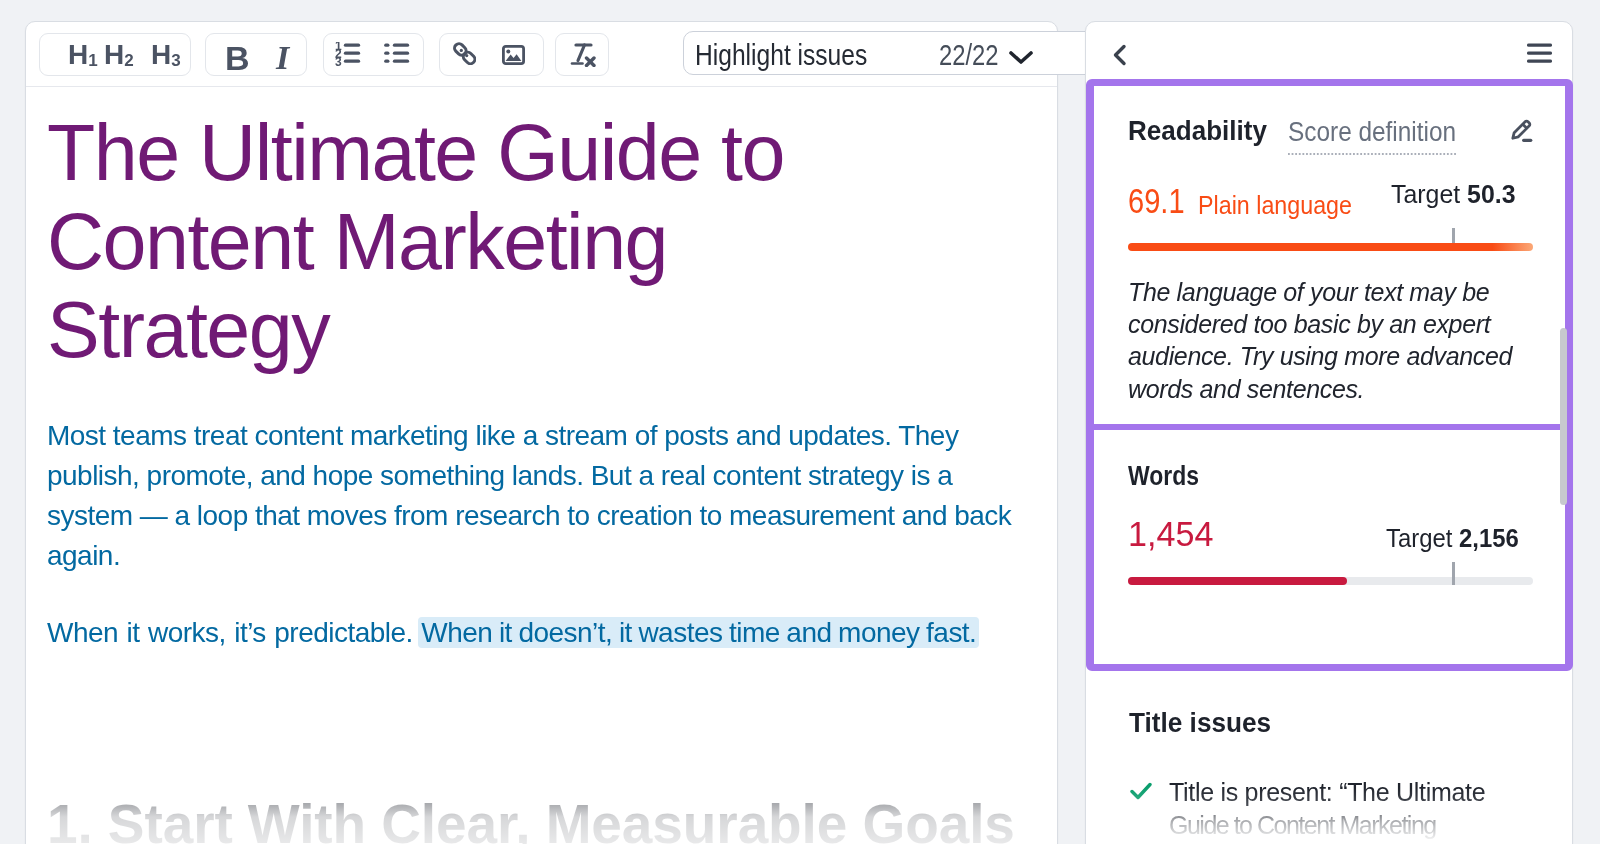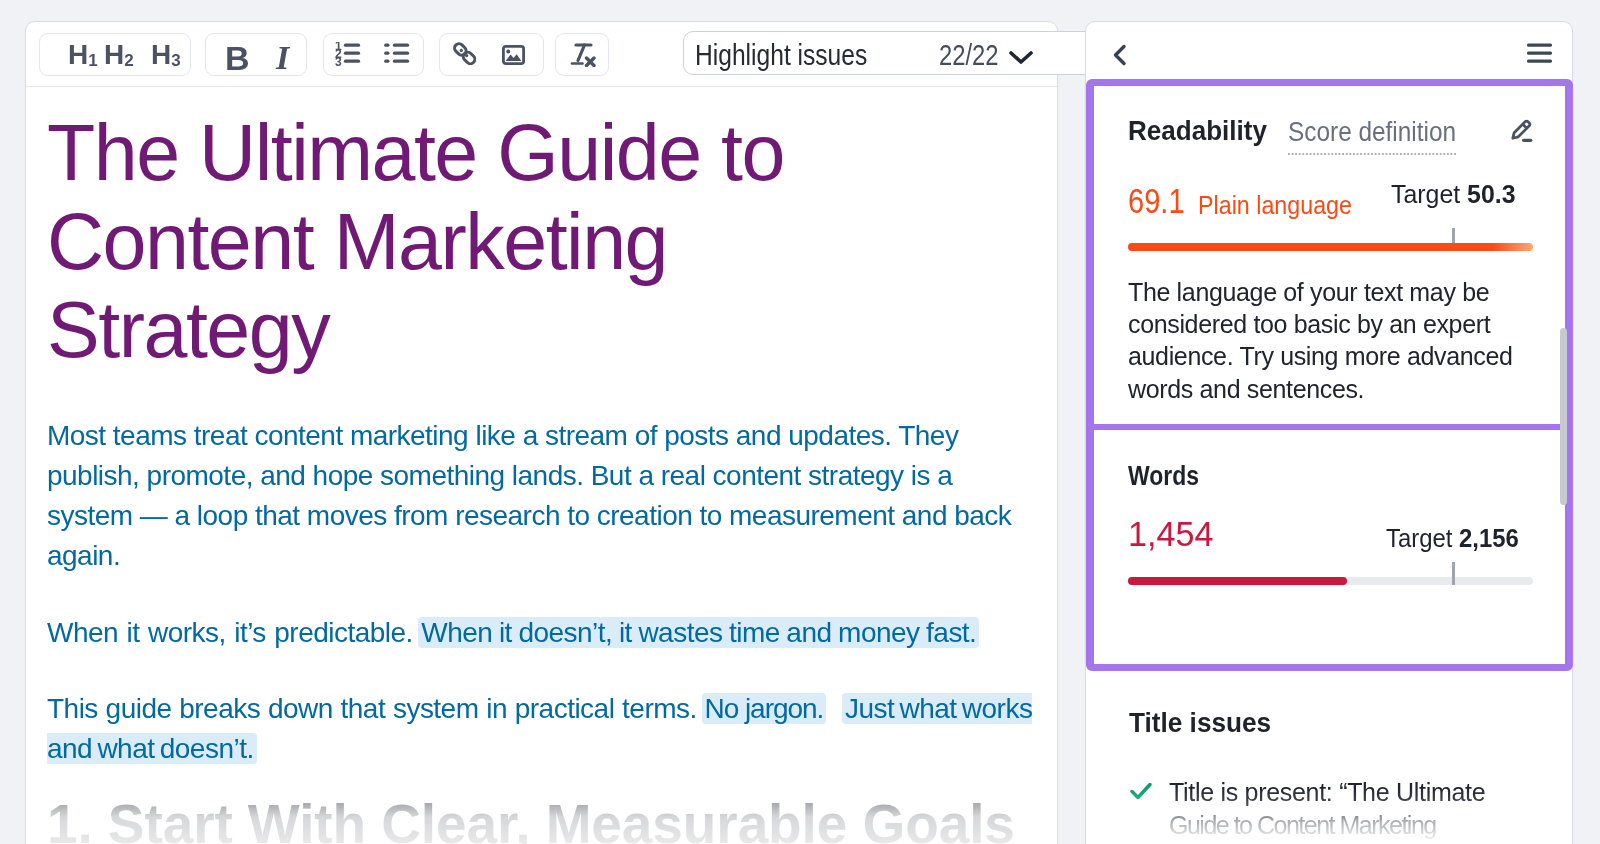--- a/index.html
+++ b/index.html
@@ -102,21 +102,20 @@
       <span class="abs" style="left:255px; top:7px; font-size:29px; color:#454d59; transform:scaleX(.82); transform-origin:left top; display:inline-block; white-space:nowrap;">22/22</span>
       <svg class="abs" style="left:324px; top:18px;" width="26" height="15" viewBox="0 0 26 15">
         <polyline points="3,3 13,12 23,3" fill="none" stroke="#20252e" stroke-width="3.6" stroke-linecap="round" stroke-linejoin="round"></polyline>
       </svg>
     </div>
   </div>
   <div id="content">
     <h1 class="doc">The Ultimate Guide to<br>Content Marketing<br>Strategy</h1>
     <p class="doc" style="top:328px;">Most teams treat content marketing like a stream of posts and updates. They<br>publish, promote, and hope something lands. But a real content strategy is a<br>system — a loop that moves from research to creation to measurement and back<br>again.</p>
     <p class="doc" style="top:525px;"><span style="word-spacing:1.2px">When it works, it’s predictable. </span><span class="hl" style="word-spacing:-0.7px;">When it doesn’t, it wastes time and money fast.</span></p>
-    <p class="doc" style="top:601px;"><span style="word-spacing:0.5px">This guide breaks down that system in practical terms. </span><span class="hl" style="letter-spacing:-1.05px;">No jargon.</span><span style="letter-spacing:14px;"> </span><span class="hl" style="word-spacing:-2px;">Just what works<br>and what doesn’t.</span></p>
     <h2 class="doc" style="top:707px;">1. Start With Clear, Measurable Goals</h2>
     <div id="fade1"></div>
   </div>
 </div>
 
 <div class="card" id="sidebar">
   <svg class="abs" style="left:26px; top:22px;" width="15" height="22" viewBox="0 0 15 22">
     <polyline points="12,2.5 3.5,11 12,19.5" fill="none" stroke="#3a414d" stroke-width="3.4" stroke-linecap="round" stroke-linejoin="round"></polyline>
   </svg>
   <svg class="abs" style="left:441px; top:21px;" width="25" height="21" viewBox="0 0 25 21">
@@ -136,21 +135,21 @@
       <line x1="10.4" y1="7.6" x2="15.6" y2="7.6"></line>
     </g>
     <line x1="15.8" y1="21.8" x2="22.2" y2="21.8" stroke="#4a515f" stroke-width="2.9" stroke-linecap="round"></line>
   </svg>
   <div class="abs" style="left:42px; top:159px; font-size:35px; color:#f94c15; transform:scaleX(.83); transform-origin:left top; white-space:nowrap;">69.1</div>
   <div class="abs" style="left:112px; top:168px; font-size:26px; color:#f94c15; transform:scaleX(.895); transform-origin:left top; white-space:nowrap;">Plain language</div>
   <div class="abs" style="left:305px; top:158px; font-size:25px; color:#1e222b; transform:scaleX(.995); transform-origin:left top; white-space:nowrap;">Target <b>50.3</b></div>
   <div class="abs" style="left:366px; top:206px; width:2.5px; height:23px; background:#a0a5ad;"></div>
   <div class="abs" style="left:42px; top:221px; width:405px; height:8px; border-radius:4px;
        background:linear-gradient(90deg,#f94c15 0%,#f94c15 90%,#fba877 100%);"></div>
-  <div class="sb-t" style="left:42px; top:254px; line-height:32.2px; letter-spacing:-0.35px;">The language of your text may be<br>considered too basic by an expert<br>audience. Try using more advanced<br>words and sentences.</div>
+  <div class="sb-t" style="left:42px; top:254px; line-height:32.2px; letter-spacing:-0.35px;font-style:italic;">The language of your text may be<br>considered too basic by an expert<br>audience. Try using more advanced<br>words and sentences.</div>
 
   <div class="sb-h" style="left:42px; top:439px; transform:scaleX(.82);">Words</div>
   <div class="abs" style="left:42px; top:492px; font-size:35px; color:#c81a3f; transform:scaleX(.975); transform-origin:left top; white-space:nowrap;">1,454</div>
   <div class="abs" style="left:300px; top:502px; font-size:25px; color:#1e222b; transform:scaleX(.955); transform-origin:left top; white-space:nowrap;">Target <b>2,156</b></div>
   <div class="abs" style="left:42px; top:555px; width:405px; height:8px; border-radius:4px; background:#e8eaed;"></div>
   <div class="abs" style="left:366px; top:540px; width:2.5px; height:23px; background:#a0a5ad;"></div>
   <div class="abs" style="left:42px; top:555px; width:219px; height:8px; border-radius:4px; background:#c81a3f;"></div>
 
   <div class="sb-h" style="left:43px; top:686px; transform:scaleX(.935);">Title issues</div>
   <svg class="abs" style="left:44px; top:760px;" width="22" height="18" viewBox="0 0 22 18">

